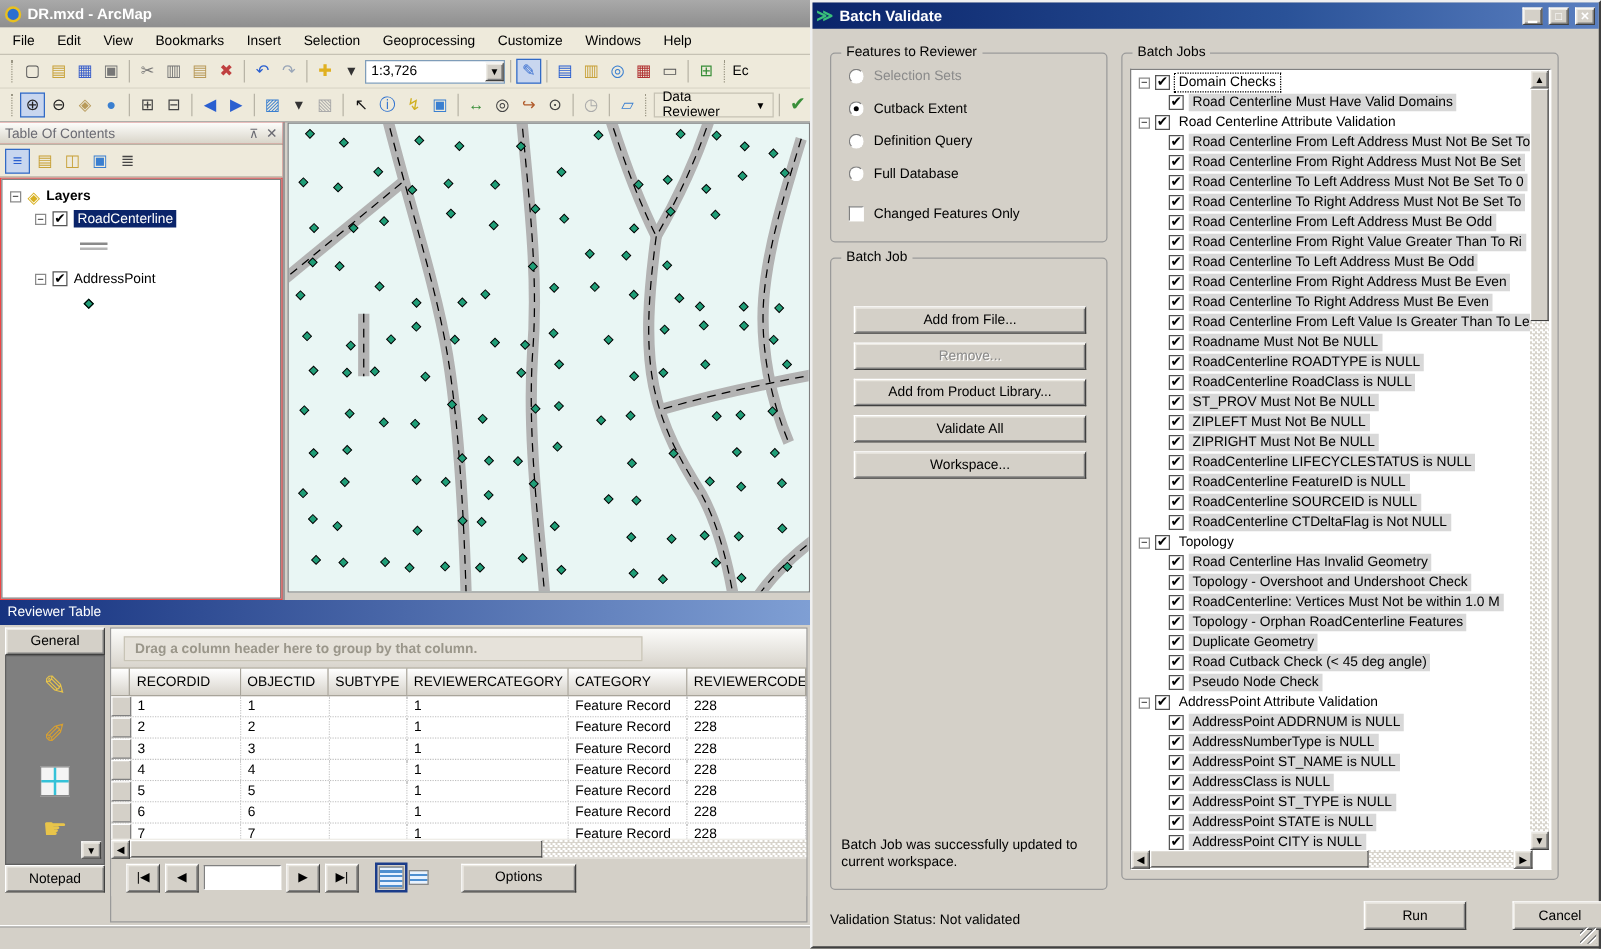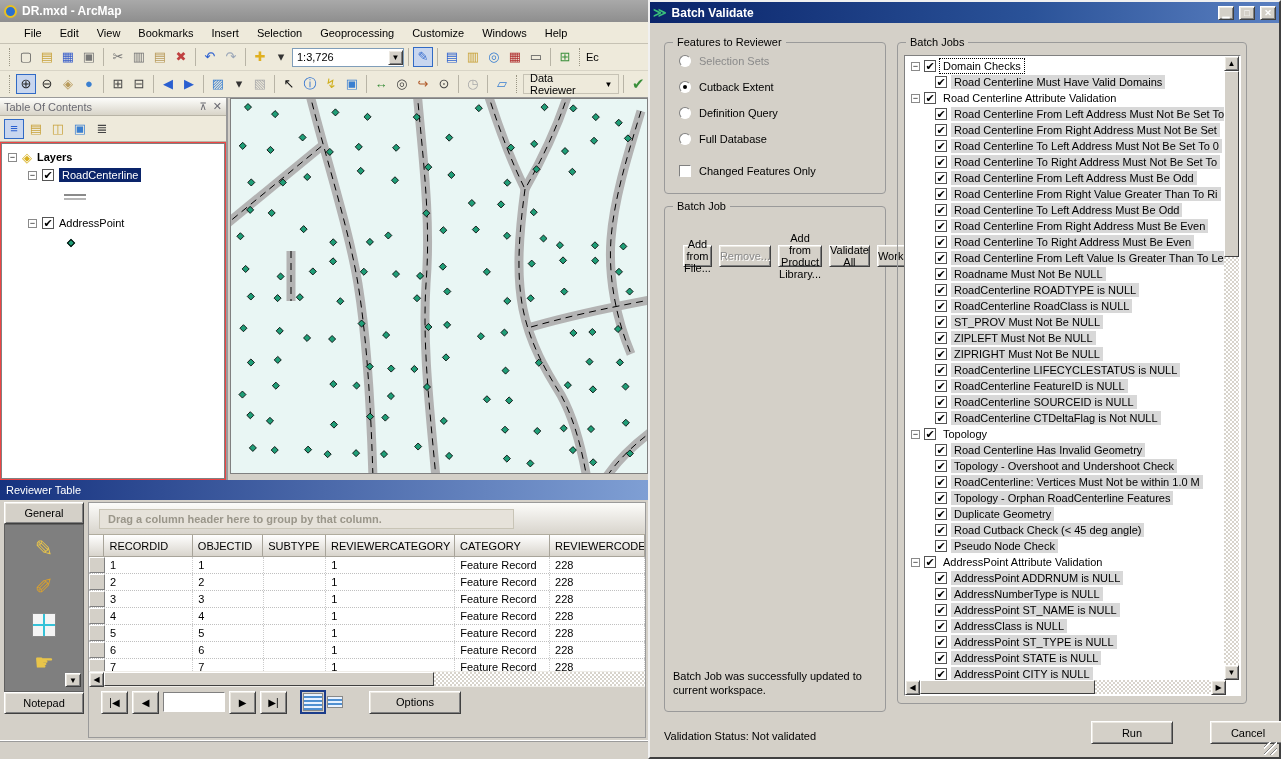--- a/index.html
+++ b/index.html
@@ -16,21 +16,21 @@
   .groupbox { border:1px solid #9a9a9a; border-radius:4px; }
   .grouplabel { position:absolute; top:-7px; left:8px; background:#d4d0c8; padding:0 4px; }
 
   
   #arcmap { left:0; top:0; width:648px; height:759px; background:#d4d0c8; }
   #am-title { left:0; top:0; width:648px; height:22px;
               background:linear-gradient(#a9a9a9,#8e8e8e); color:#fff; font-weight:bold;
               display:flex; align-items:center; padding-left:4px; gap:5px; font-size:12px; }
   #am-appicon { width:13px; height:13px; border-radius:50%; background:#2a6fd0; border:2px solid #e8c020; }
   #menubar { left:0; top:22px; width:648px; height:22px; background:#eeeadb; border-bottom:1px solid #c6c2b4;
-             display:flex; align-items:center; padding-left:16px; gap:2px; }
+             display:flex; align-items:center; padding-left:2px; gap:2px; }
   .menu-item { padding:3px 8px; }
   .toolbar { background:#eeeadb; display:flex; align-items:center; gap:1px; padding-left:6px; }
   #tbrow1 { left:0; top:44px; width:648px; height:27px; border-bottom:1px solid #d8d4c6; }
   #tbrow2 { left:0; top:71px; width:648px; height:27px; border-bottom:1px solid #9a9a9a; }
   .tbicon { width:20px; height:20px; display:flex; align-items:center; justify-content:center;
             font-size:13px; line-height:20px; }
   .tbicon.active { border:1px solid #316ac5; background:#c8d6ef; }
   .tbsep { width:1px; height:18px; background:#b8b4a6; margin:0 3px; }
   .tbgrip { width:3px; height:18px; border-left:1px dotted #9a9684; margin:0 3px; }
   #scale-combo { width:112px; height:19px; background:#fff; border:1px solid #7f9db9;
@@ -106,21 +106,21 @@
   #bv-title .sp { flex:1; }
 
   #ftv-group { left:14px; top:40px; width:222px; height:152px; }
   .opt-row { display:flex; align-items:flex-start; gap:8px; height:26px; padding-left:14px; }
   .radio { width:12px; height:12px; border-radius:50%; background:#fff; border:1px solid; border-color:#808080 #fff #fff #808080; position:relative; flex:none; }
   .radio.on:after { content:""; position:absolute; left:3px; top:3px; width:4px; height:4px; border-radius:50%; background:#000; }
   .opt-row.disabled { color:#8a8a8a; }
   .cbx { width:12px; height:12px; background:#fff; border:1px solid; border-color:#808080 #fff #fff #808080; flex:none; }
 
   #bj-group { left:14px; top:204px; width:222px; height:506px; }
-  #bj-buttons { position:absolute; left:18px; top:38px; width:186px; display:flex; flex-direction:row; gap:7px; }
+  #bj-buttons { position:absolute; left:18px; top:38px; width:186px; display:flex; flex-direction:column; gap:7px; }
   #bj-buttons .btn { height:22px; }
   #bj-status { position:absolute; left:8px; bottom:14px; width:200px; line-height:14px; }
 
   #bjs-group { left:247px; top:40px; width:350px; height:662px; }
   #bj-tree-wrap { position:absolute; left:6px; top:12px; width:337px; height:641px; background:#fff;
                   border:1px solid; border-color:#808080 #fff #fff #808080; }
   #bj-tree { position:absolute; left:0; top:0; width:320px; height:624px; overflow:hidden; padding-top:2px; }
   .tree-row { display:flex; align-items:center; height:16px; gap:4px; white-space:nowrap; }
   .tree-label { padding:1px 3px; }
   .tree-label.hl { background:#d8d8d8; }

